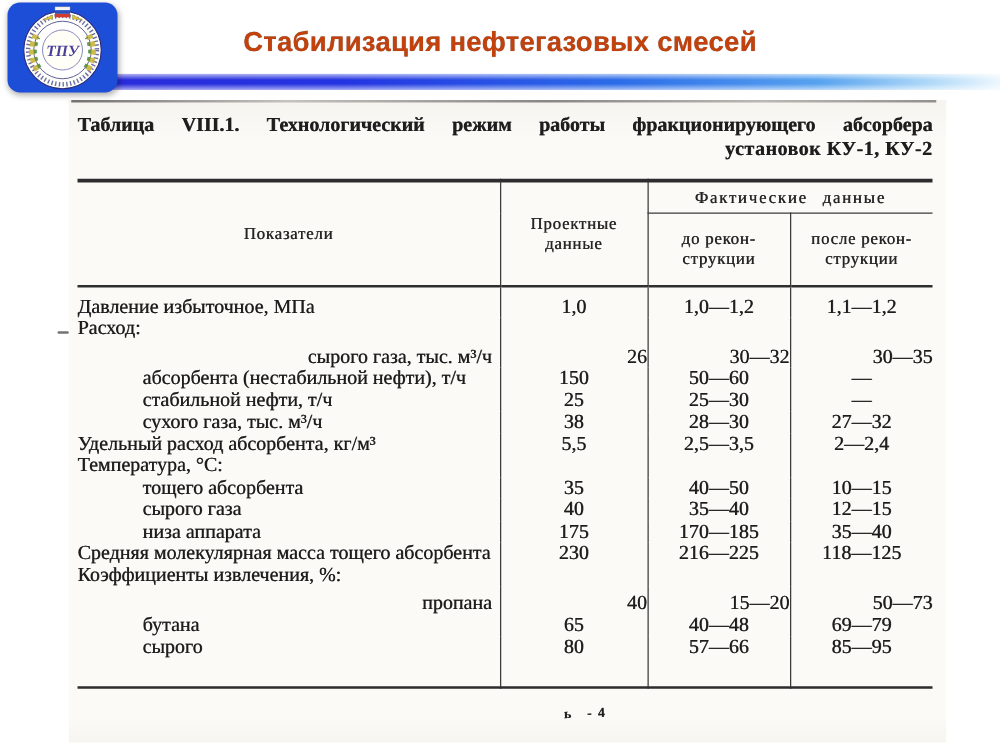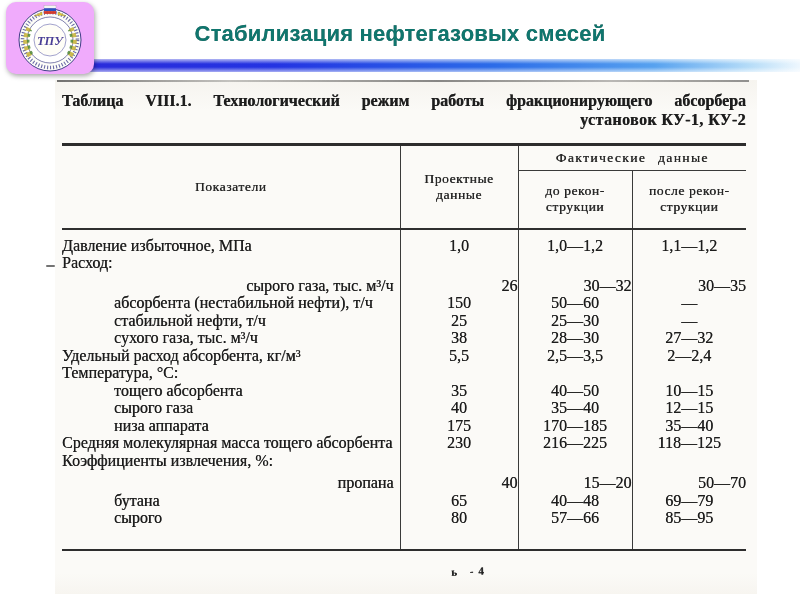--- a/index.html
+++ b/index.html
@@ -10,35 +10,35 @@
     background: #ffffff;
     overflow: hidden;
     font-family: "Liberation Serif", serif;
   }
 
   
   .slide-title {
     position: absolute; left: 0; right: 0; top: 21px;
     text-align: center;
     font-family: "Liberation Sans", sans-serif;
-    font-size: 22px; font-weight: 700; color: #0f766e;
+    font-size: 22px; font-weight: 700; color: #c2410c;
     letter-spacing: 0.2px;
     text-shadow: 0 0 0.6px rgba(0,0,0,0.55);
   }
   .accent-bar {
     position: absolute; left: 70px; top: 59px; width: 730px; height: 13px;
     border-radius: 7px 0 0 7px;
     background:
       linear-gradient(180deg, rgba(255,255,255,0.65) 0%, rgba(255,255,255,0) 38%, rgba(255,255,255,0) 62%, rgba(255,255,255,0.6) 100%),
       linear-gradient(90deg, #2b2bda 0%, #2434e2 28%, #2c6ce8 58%, #57a2ef 80%, #b5dcf8 93%, #eef7fe 100%);
     z-index: 1;
   }
   .logo-card {
     position: absolute; left: 6px; top: 2px; width: 88px; height: 72px;
-    background: #f0abfc; border-radius: 10px;
+    background: #1d4ed8; border-radius: 10px;
     box-shadow: 1px 2px 5px rgba(0,0,0,0.35);
     z-index: 2;
     display: flex; align-items: center; justify-content: center;
   }
 
   
   .scan {
     position: absolute; left: 55px; top: 80px; width: 702px; height: 514px;
     background: linear-gradient(180deg, #f6f4ef 0%, #fbfaf7 6%, #fbfaf7 96%, #f7f5f0 100%);
     color: #1d1d1d;
@@ -229,21 +229,21 @@
           <tr>
     <td class="lbl bR">Коэффициенты извлечения, %:</td>
     <td class="val bR"></td>
     <td class="val bR"></td>
     <td class="val"></td>
   </tr>
           <tr class="spaced">
     <td class="lbl bR ind">пропана</td>
     <td class="val bR">40</td>
     <td class="val bR">15—20</td>
-    <td class="val">50—70</td>
+    <td class="val">50—73</td>
   </tr>
           <tr>
     <td class="lbl bR ind">бутана</td>
     <td class="val bR">65</td>
     <td class="val bR">40—48</td>
     <td class="val">69—79</td>
   </tr>
           <tr>
     <td class="lbl bR ind">сырого</td>
     <td class="val bR">80</td>

